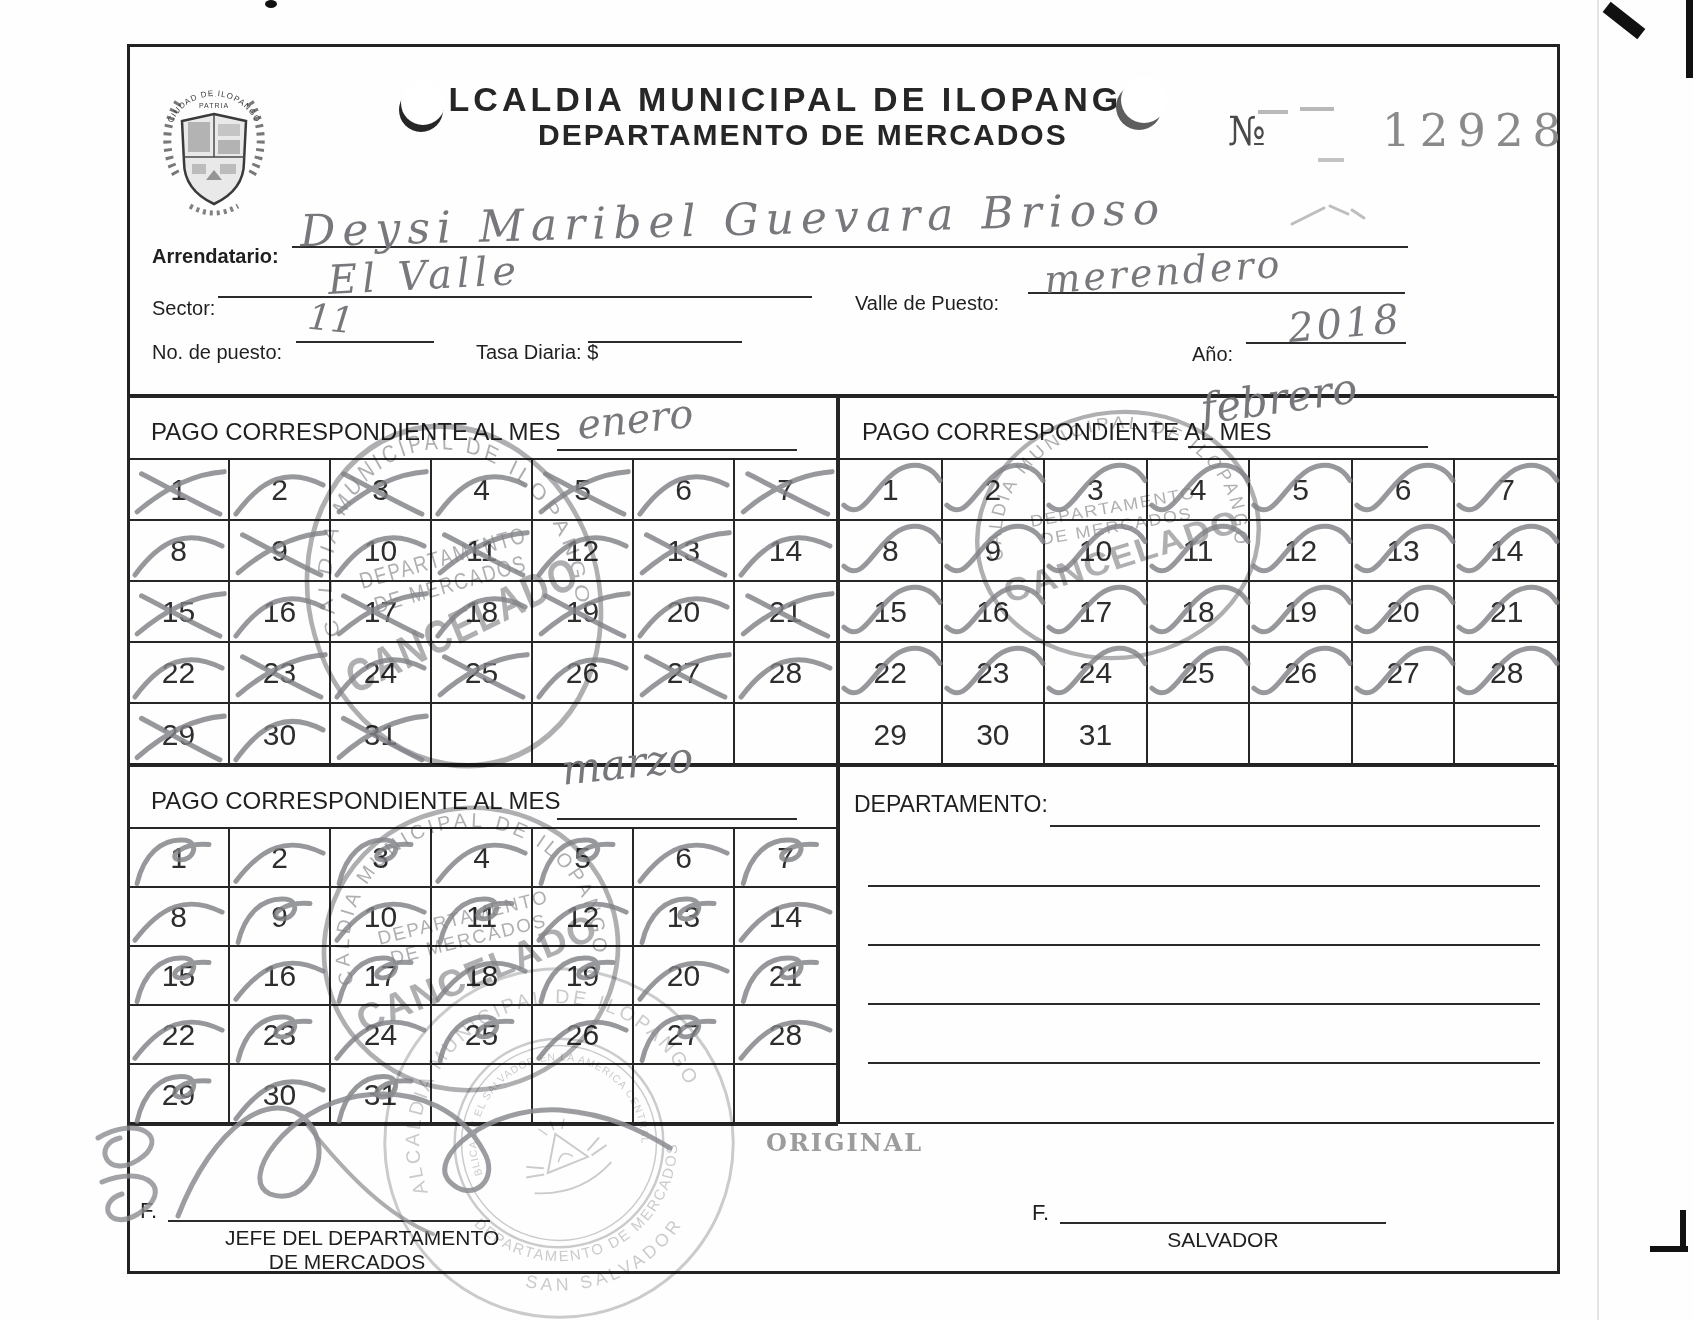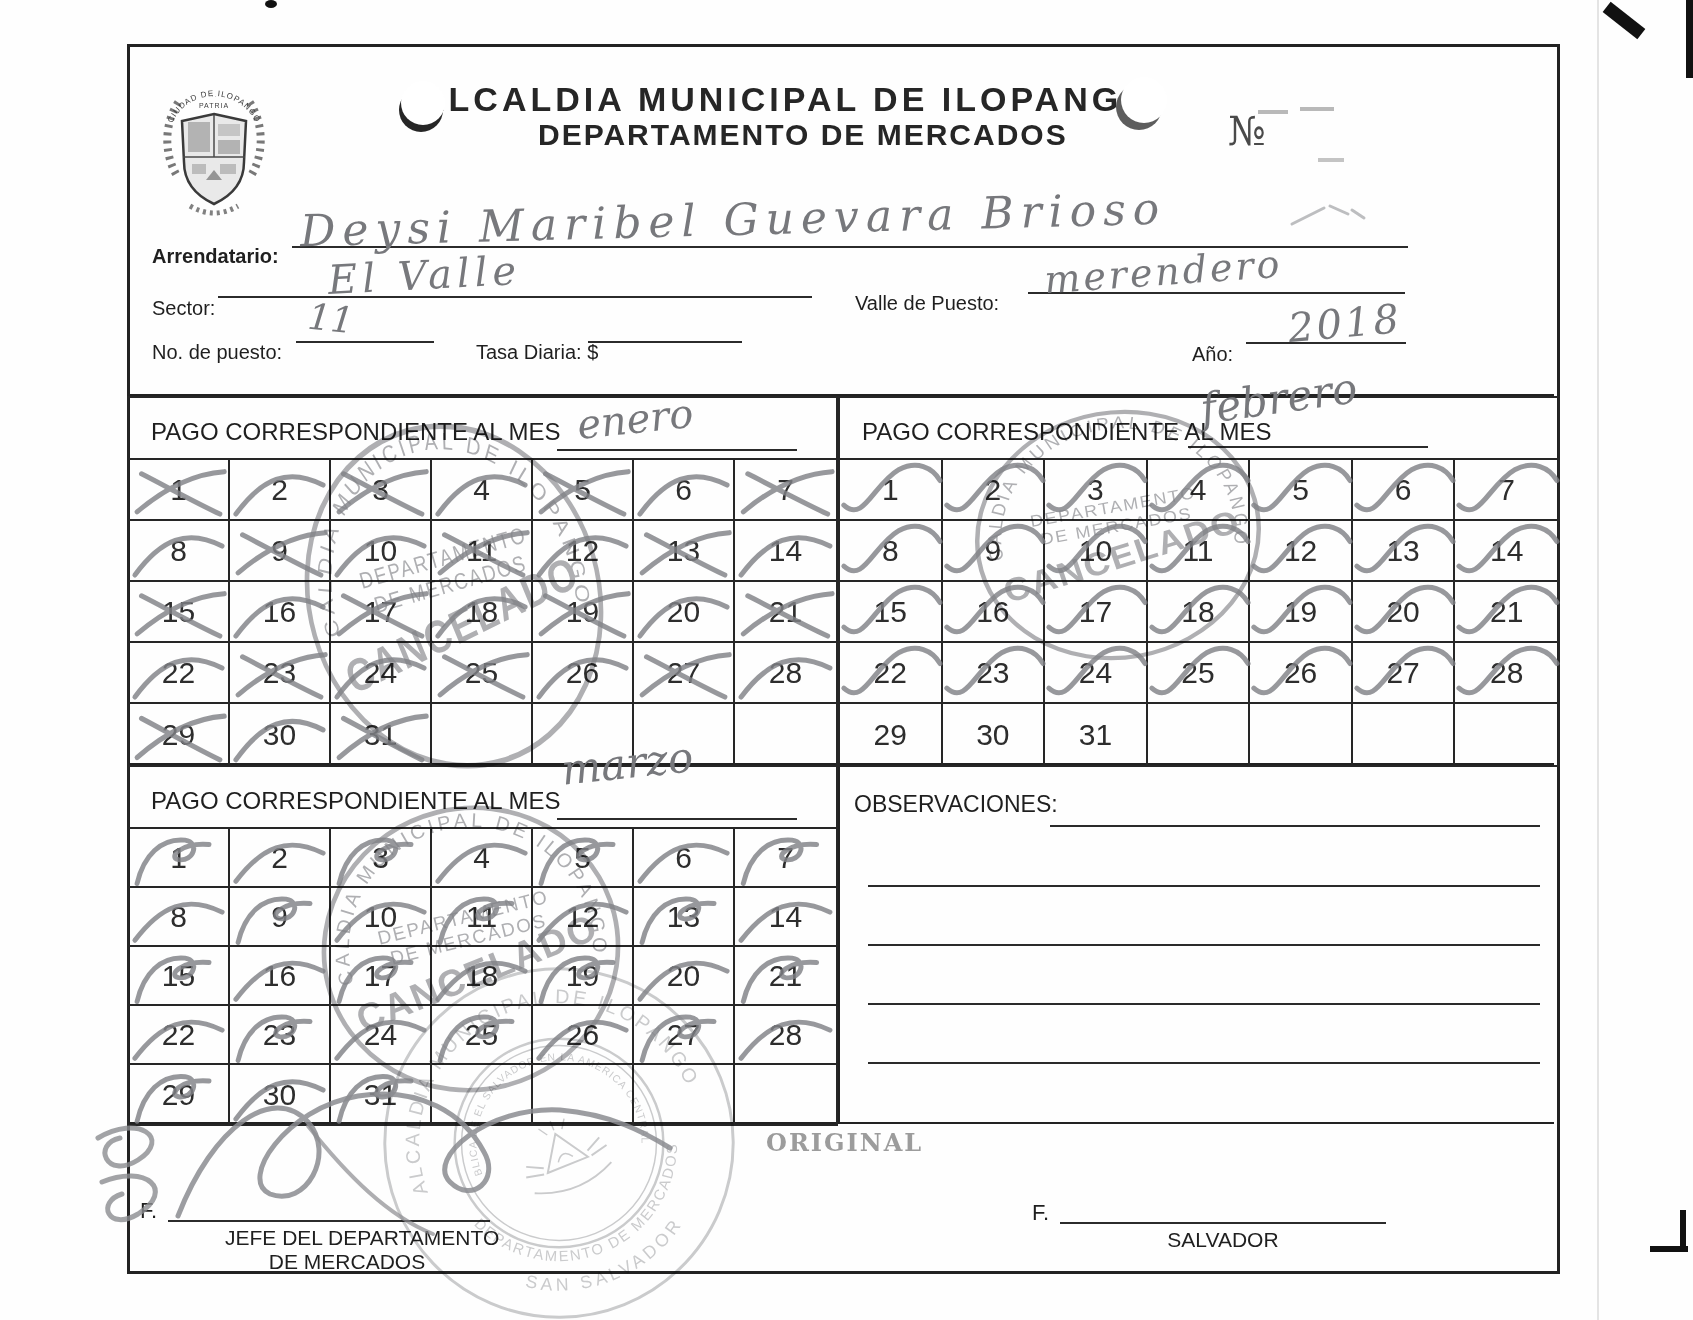--- a/index.html
+++ b/index.html
@@ -69,20 +69,21 @@
       <rect x="36" y="100" width="14" height="10" fill="#a8a8a8" opacity="0.7"></rect>
       <rect x="64" y="100" width="16" height="10" fill="#a8a8a8" opacity="0.7"></rect>
       <path d="M50,116 L58,106 L66,116 Z" fill="#7f7f7f" opacity="0.8"></path>
     </svg>
   </div>
 
   <div class="abs title1" style="left:420px;top:80px;">ALCALDIA MUNICIPAL DE ILOPANGO</div>
   <div class="abs title2" style="left:538px;top:118px;">DEPARTAMENTO DE MERCADOS</div>
 
   <div class="abs doc-no" style="left:1228px;top:108px;">№</div>
+  <div class="abs doc-no-digits" style="left:1382px;top:104px;">12928</div>
   <div class="abs" style="left:1258px;top:110px;width:30px;height:4px;background:#b9b9b9;z-index:4;"></div>
   <div class="abs" style="left:1300px;top:107px;width:34px;height:4px;background:#b9b9b9;z-index:4;"></div>
   <div class="abs" style="left:1318px;top:158px;width:26px;height:4px;background:#c4c4c4;z-index:4;"></div>
 
   <div class="hole" style="left:399px;top:88px;width:44px;height:44px;background:#262626;"></div>
   <div class="hole" style="left:401px;top:81px;width:44px;height:44px;background:#fff;"></div>
   <div class="hole" style="left:1116px;top:84px;width:46px;height:46px;background:#5d5d5d;"></div>
   <div class="hole" style="left:1121px;top:77px;width:46px;height:46px;background:#fff;"></div>
 
   <div class="abs lbl" style="left:152px;top:245px;font-weight:bold;">Arrendatario:</div>
@@ -704,21 +705,21 @@
           </svg>
         </div>
         <div class="cal-cell"></div>
         <div class="cal-cell"></div>
         <div class="cal-cell"></div>
         <div class="cal-cell"></div>
       </div>
   </div>
 
   <div class="abs" style="left:838px;top:763px;width:722px;height:359px;">
-    <span class="lbl" style="position:absolute;left:16px;top:28px;font-size:23px;">OBSERVACIONES:</span>
+    <span class="lbl" style="position:absolute;left:16px;top:28px;font-size:23px;">DEPARTAMENTO:</span>
     <div class="obs-line" style="left:212px;top:62px;width:490px;"></div>
     <div class="obs-line" style="left:30px;top:122px;width:672px;"></div>
     <div class="obs-line" style="left:30px;top:181px;width:672px;"></div>
     <div class="obs-line" style="left:30px;top:240px;width:672px;"></div>
     <div class="obs-line" style="left:30px;top:299px;width:672px;"></div>
   </div>
 
   <div class="abs original" style="left:766px;top:1128px;">ORIGINAL</div>
 
   <div class="abs foot-lbl" style="left:140px;top:1198px;">F.</div>

